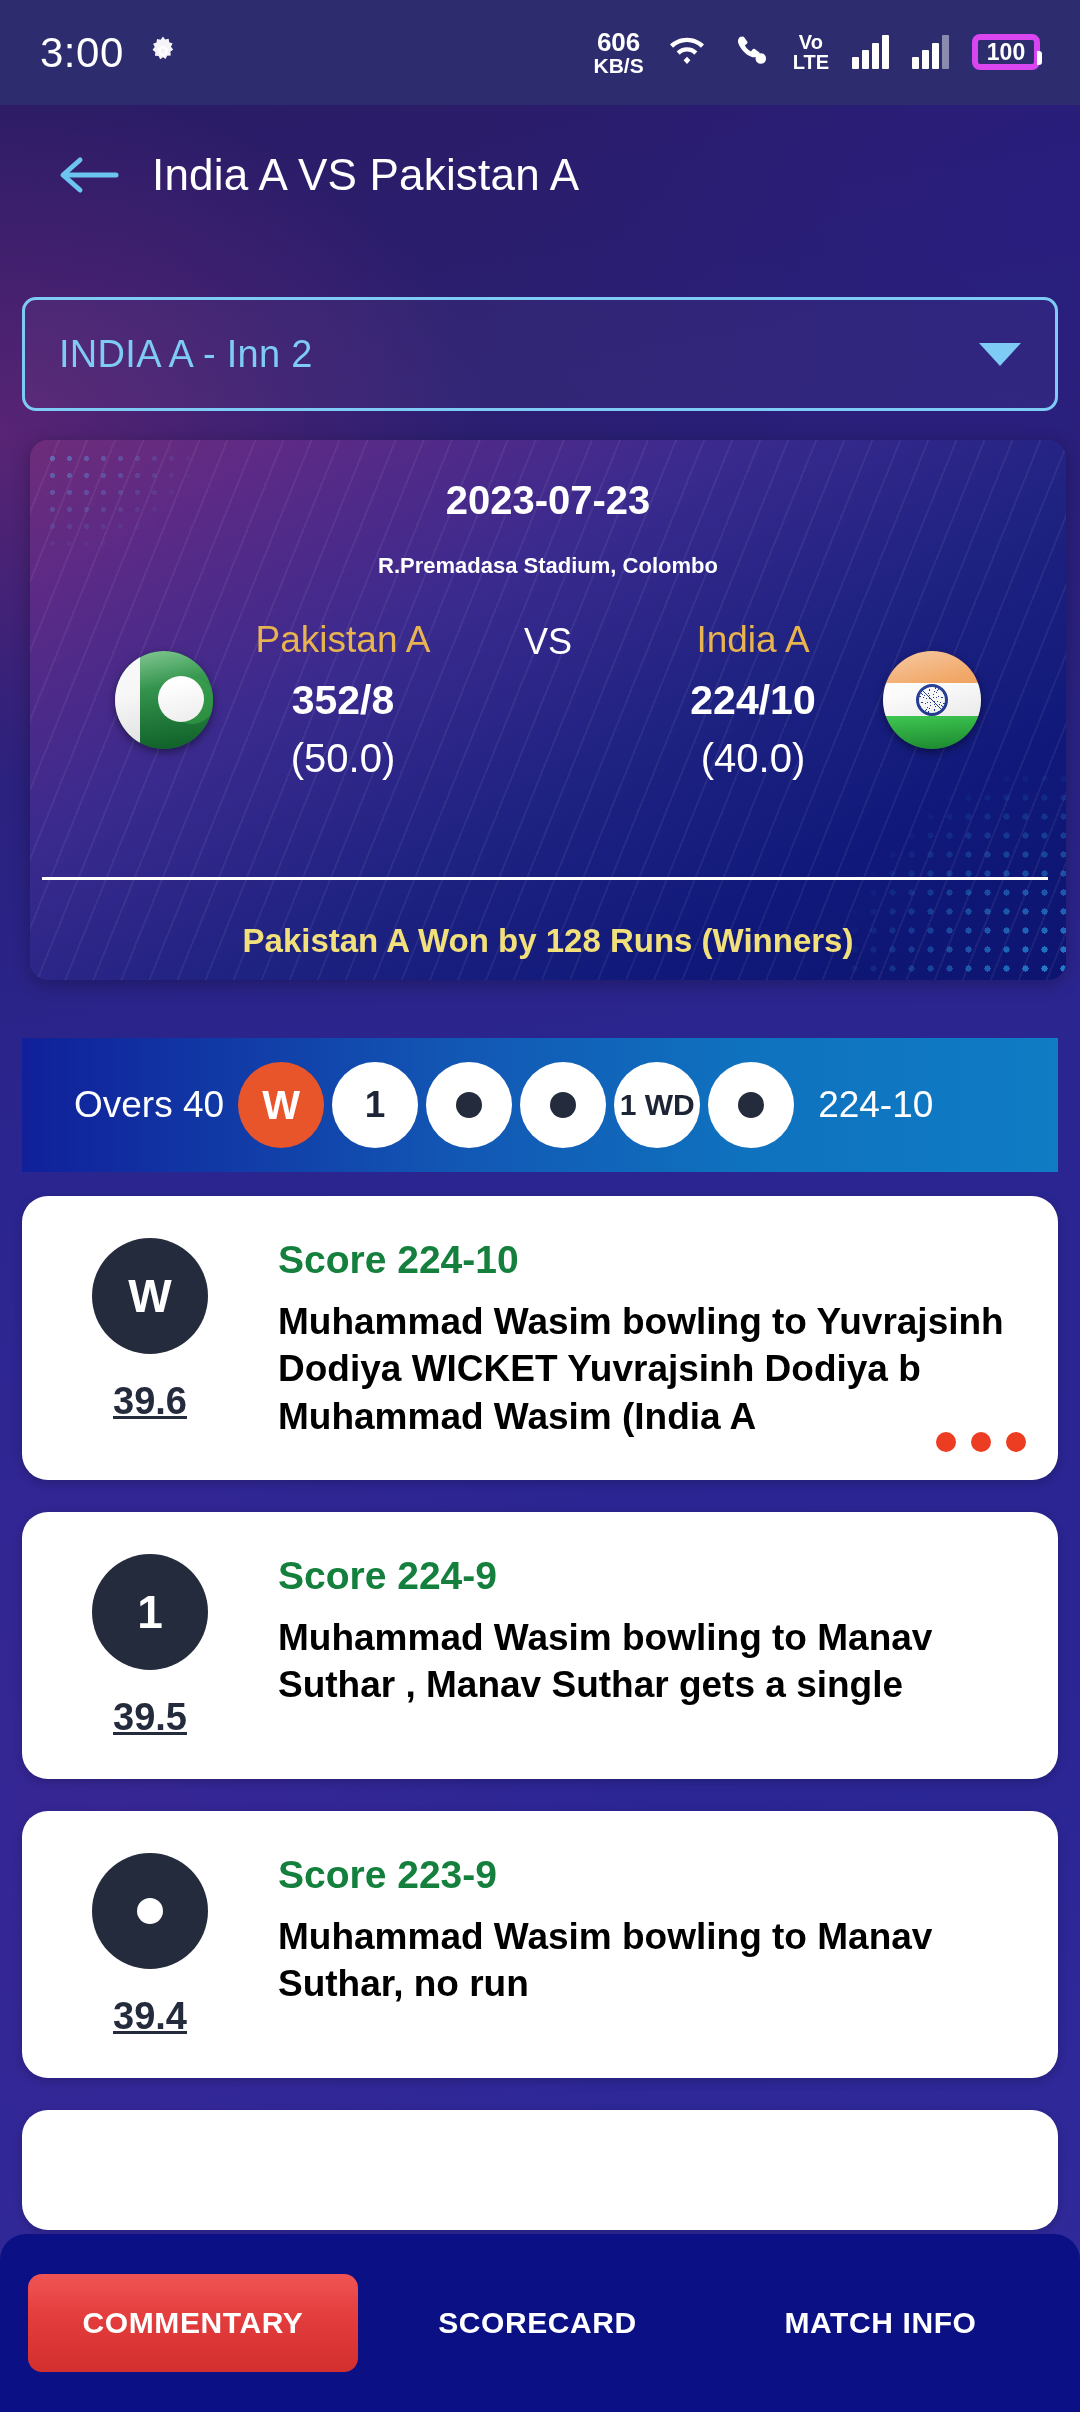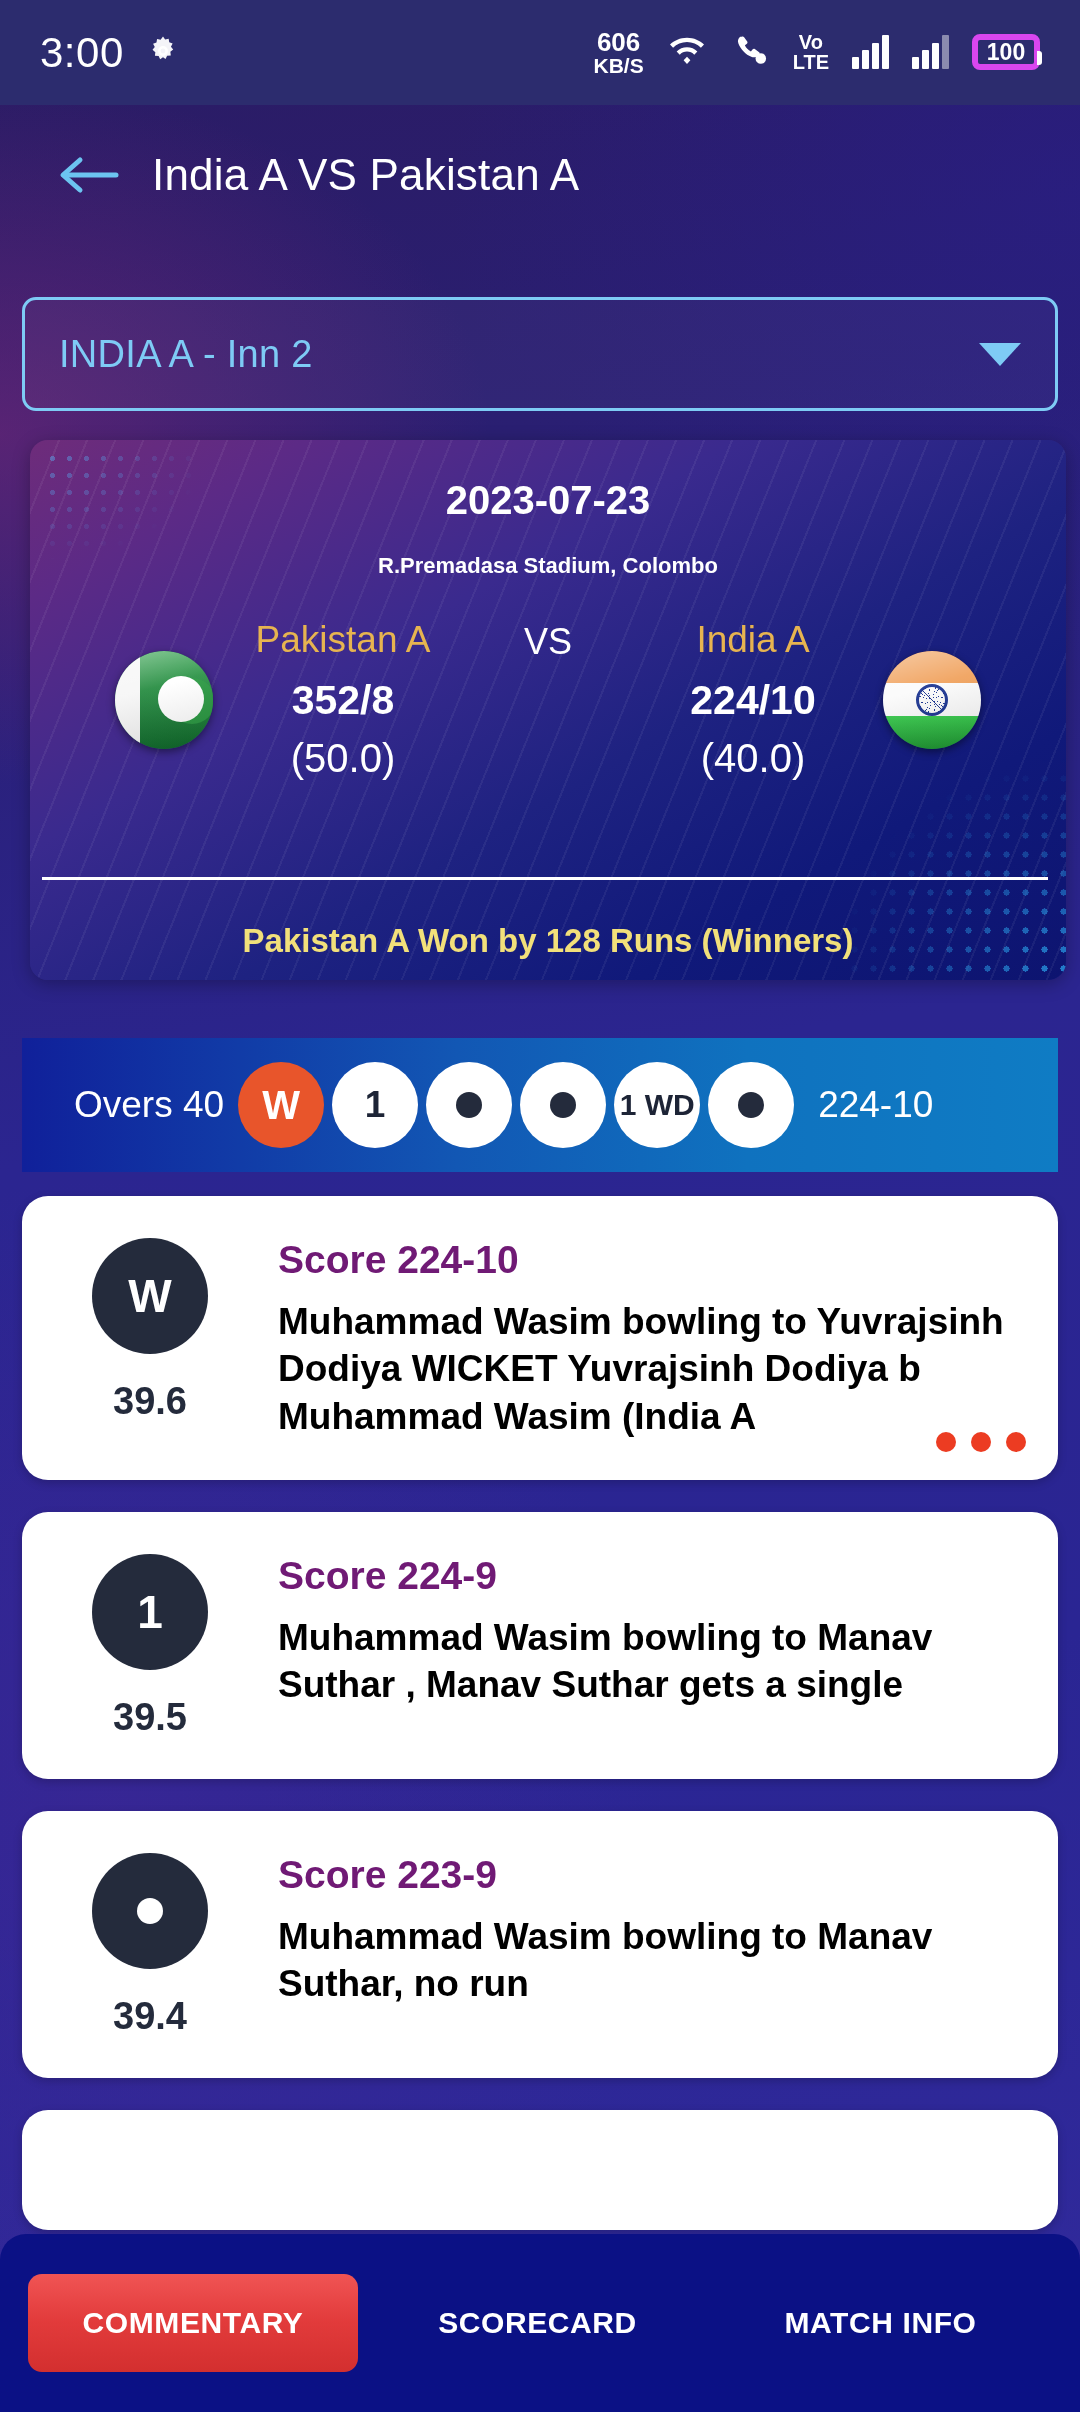--- a/index.html
+++ b/index.html
@@ -202,23 +202,23 @@
   .badge {
     width: 116px; height: 116px; border-radius:50%;
     background:#242b3c; color:#fff;
     display:flex; align-items:center; justify-content:center;
     font-size: 46px; font-weight: 700;
   }
   .badge.dotball { position:relative; }
   .badge.dotball::after {
     content:""; width:26px; height:26px; border-radius:50%; background:#fff;
   }
-  .card-over { margin-top: 26px; font-size: 38px; font-weight: 700; color:#242b3c; }
+  .card-over { margin-top: 26px; font-size: 38px; font-weight: 700; color:#242b3c;text-decoration:underline; }
   .card-body { flex:1; padding-right: 6px; }
-  .card-score { font-size: 39px; font-weight: 700; color:#701a75; }
+  .card-score { font-size: 39px; font-weight: 700; color:#15803d; }
   .card-text { margin-top: 16px; font-size: 37px; line-height: 1.28; color:#000000; font-weight: 700; }
   .more-dots { position:absolute; right: 32px; bottom: 28px; display:flex; gap: 15px; }
   .more-dots i { width: 20px; height: 20px; border-radius: 50%; background:#ec3c22; display:block; }
 
   
   .tabbar {
     position:absolute; bottom:0; left:0;
     width:1080px; height: 178px;
     background:#0b1185;
     border-top-left-radius: 26px; border-top-right-radius: 26px;

